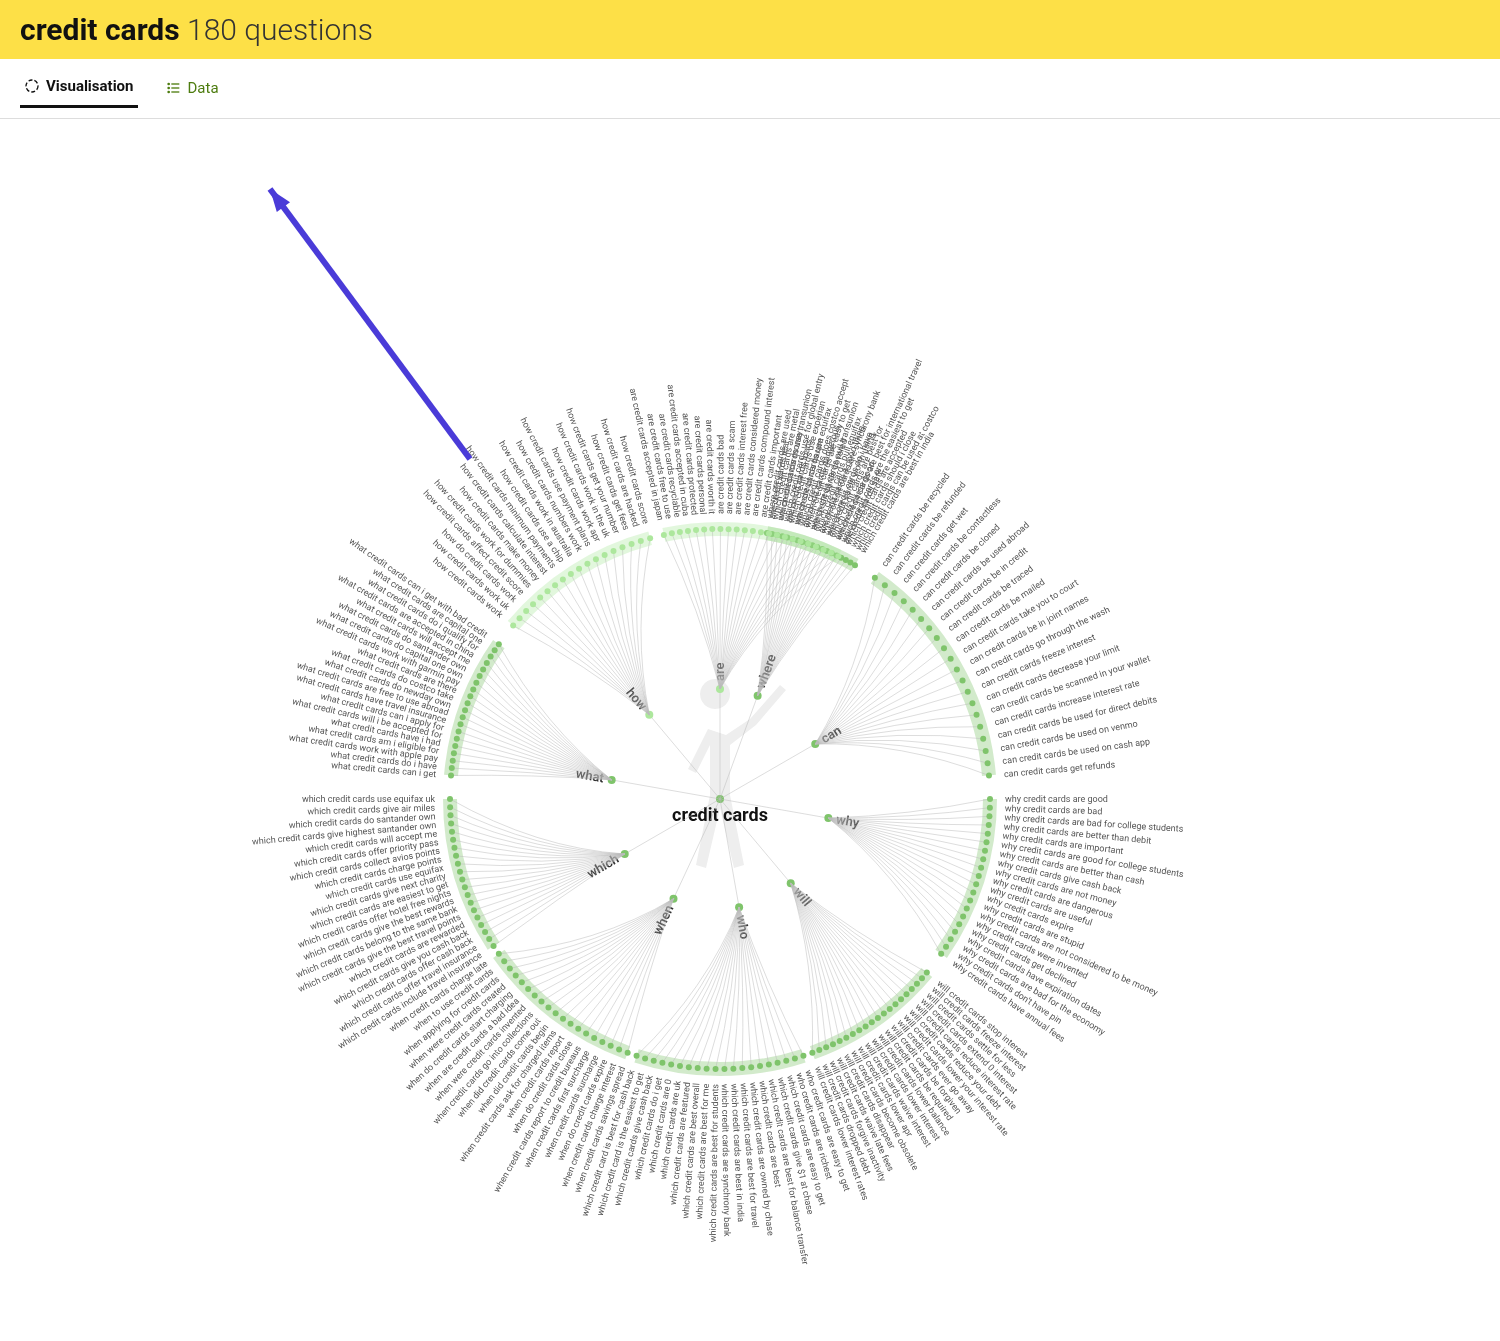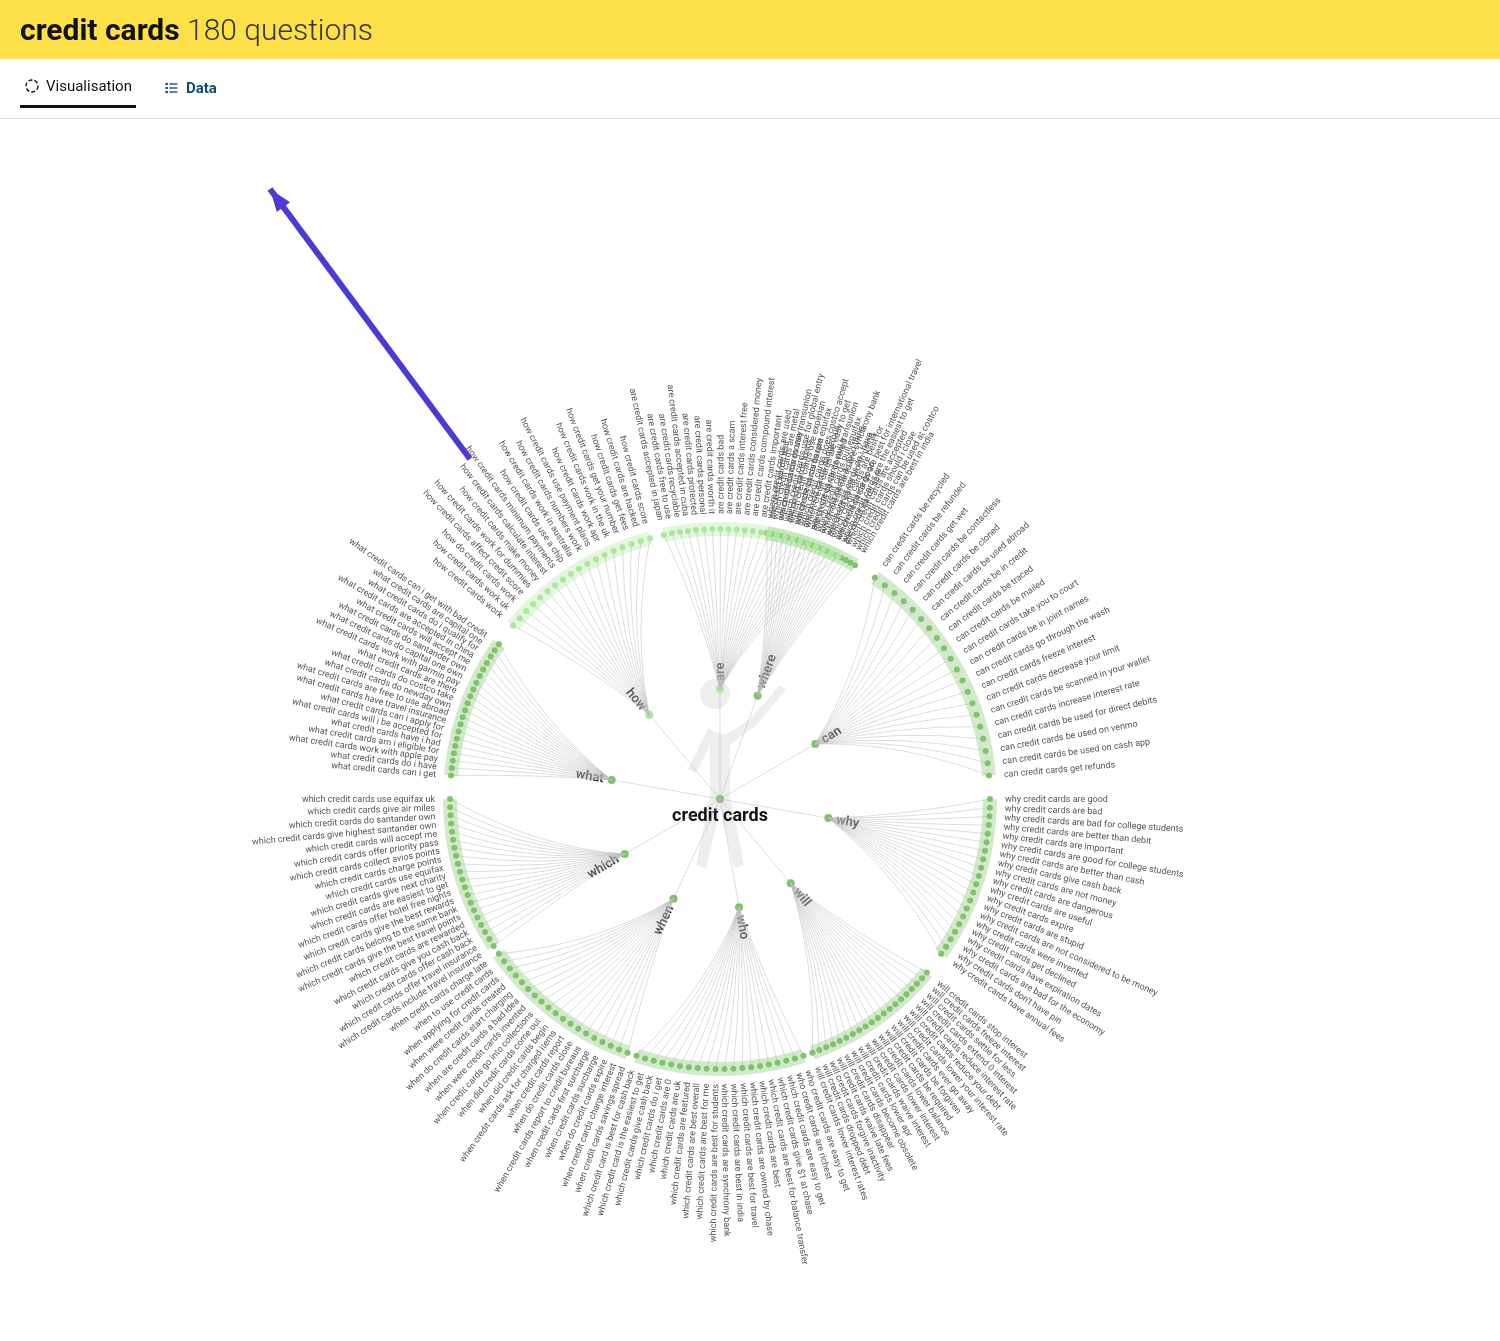--- a/index.html
+++ b/index.html
@@ -1,20 +1,20 @@
 <!DOCTYPE html>
 <html><head>
 <meta charset="utf-8">
 <style>
   html,body{margin:0;padding:0;font-family:-apple-system,BlinkMacSystemFont,"Segoe UI",Roboto,Helvetica,Arial,sans-serif;background:#fff;}
   .header{background:#fde047;padding:12px 20px;font-size:30px;color:#333;font-weight:300;}
   .header b{font-weight:700;color:#111;}
   .tabs{display:flex;gap:24px;padding:10px 20px;border-bottom:1px solid #ddd;font-size:15px;}
-  .tab{display:flex;align-items:center;gap:6px;color:#0c4a6e;padding:8px 4px 10px;cursor:pointer;font-weight:bold;}
-  .tab.active{color:#111;border-bottom:3px solid #111;font-weight:400;}
+  .tab{display:flex;align-items:center;gap:6px;color:#4d7c0f;padding:8px 4px 10px;cursor:pointer;}
+  .tab.active{color:#111;border-bottom:3px solid #111;font-weight:700;}
   .tab svg{width:16px;height:16px;}
   .viz-wrap{position:relative;width:1500px;height:1240px;}
   svg.viz{position:absolute;left:0;top:0;}
   .seed{font-size:18px;font-weight:700;fill:#111;text-anchor:middle;}
   .cat{font-size:13px;font-weight:600;fill:#333;}
   .leaf{font-size:9px;fill:#555;}
   .edge{stroke:#bbb;stroke-width:0.5;fill:none;}
   .silhouette{fill:#eee;}
   .arrow{stroke:#4a3bd8;stroke-width:6;fill:none;}
   .arrowhead{fill:#4a3bd8;}

